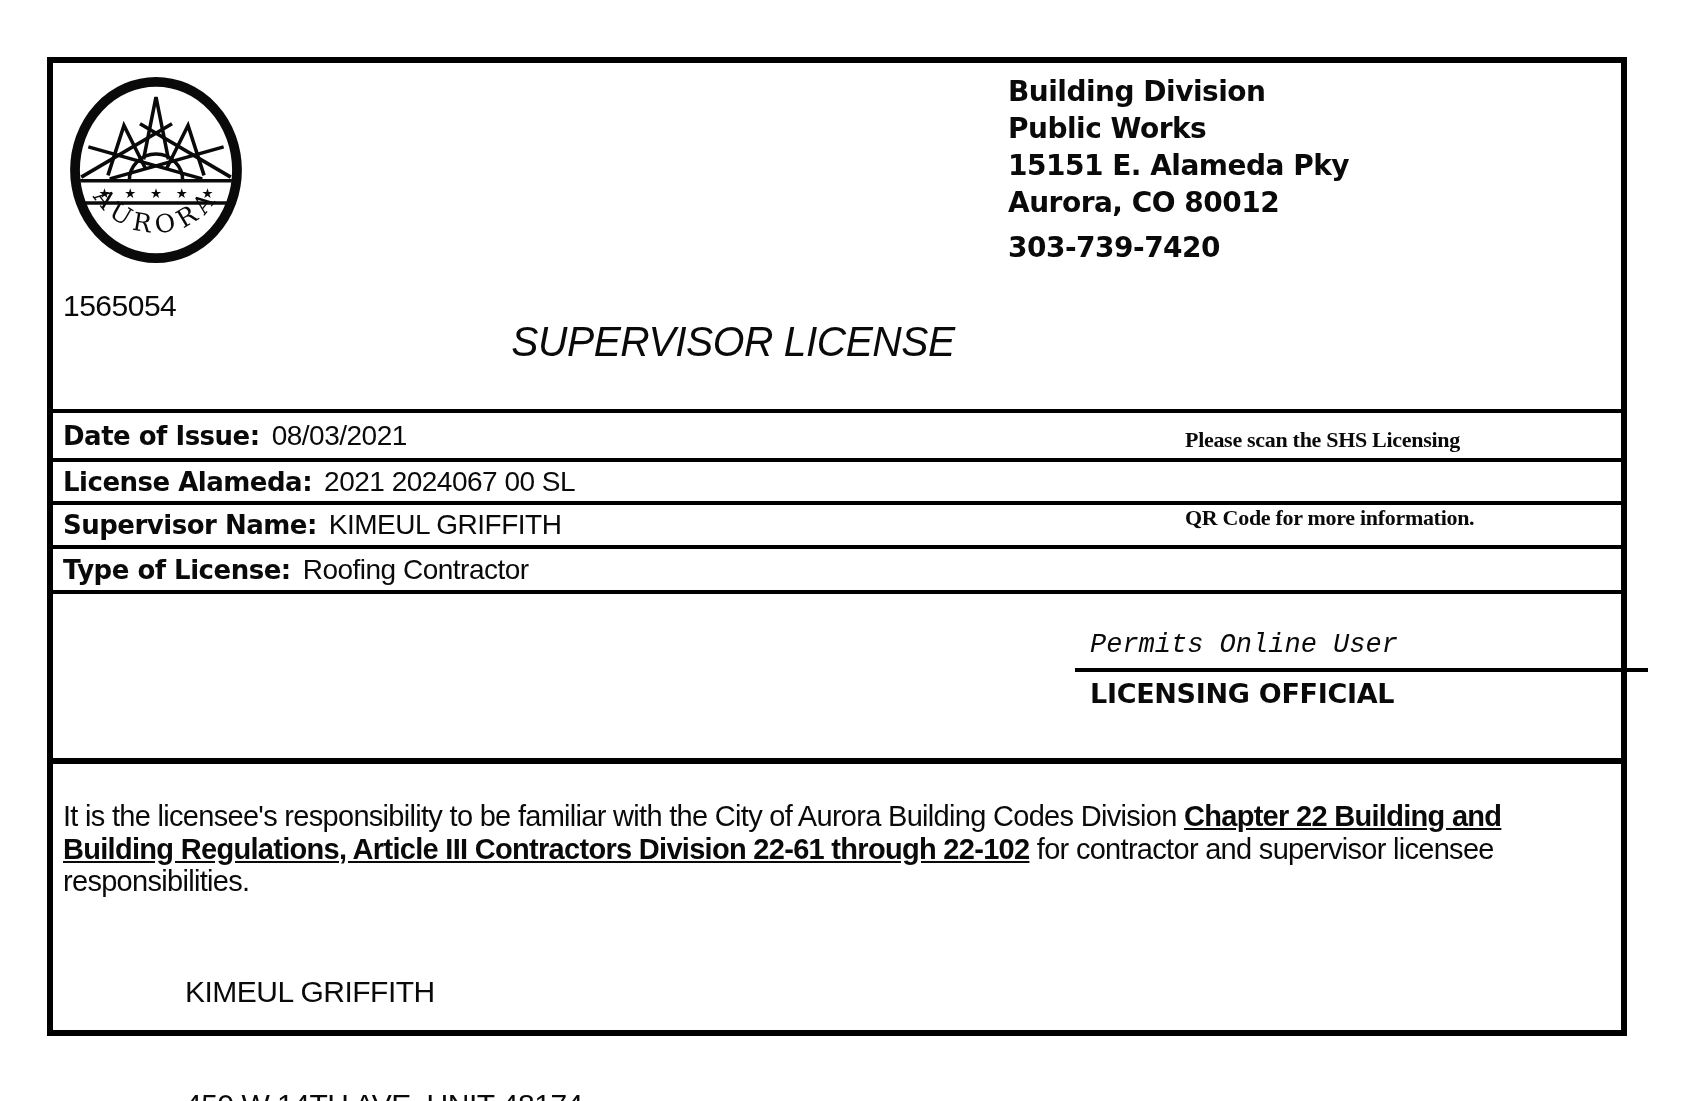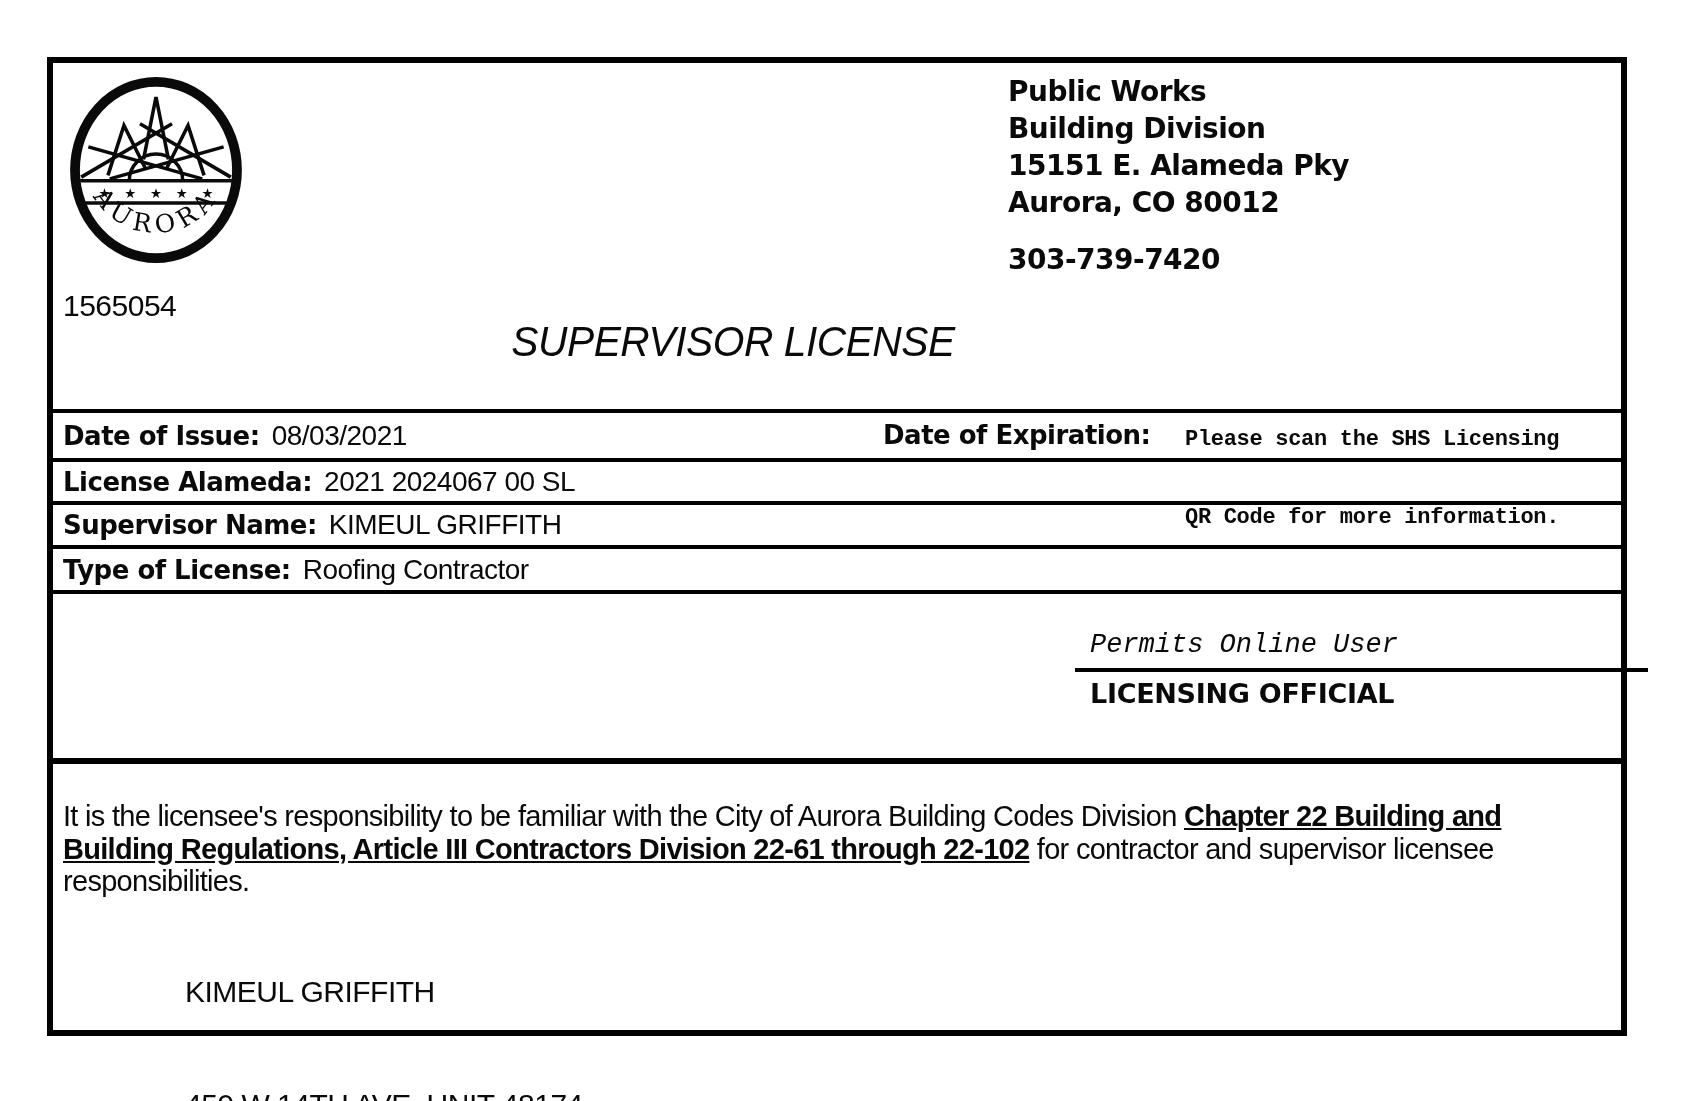--- a/index.html
+++ b/index.html
@@ -6,21 +6,21 @@
   .canvas{position:relative;width:1697px;height:1101px;background:#ffffff;overflow:hidden;
           font-family:"Liberation Sans",sans-serif;color:#0a0a0a;}
   .doc{position:absolute;left:47px;top:57px;width:1580px;height:979px;
        border:6px solid #000;box-sizing:border-box;background:#fff;}
   
   .seal{position:absolute;left:14px;top:10px;width:178px;height:194px;}
   
   .issuer{position:absolute;left:955px;top:10px;line-height:37px;
           font-family:"DejaVu Sans","Liberation Sans",sans-serif;
           font-weight:bold;font-size:28px;letter-spacing:-0.5px;}
-  .issuer .phone{margin-top:20px;}
+  .issuer .phone{margin-top:8px;}
   
   .license-id{position:absolute;left:10px;top:226px;font-size:30px;letter-spacing:-0.5px;}
   
   .doc-title{position:absolute;left:0;top:255px;width:1360px;text-align:center;
              font-style:italic;font-size:42px;letter-spacing:-0.5px;
              transform:scaleX(0.97);transform-origin:center;}
   
   .hline{position:absolute;left:0;width:100%;height:4px;background:#000;}
   .hline.t346{top:346px}.hline.t395{top:395px}.hline.t438{top:438px}
   .hline.t482{top:482px}.hline.t527{top:527px}
@@ -28,21 +28,21 @@
   
   .row{position:absolute;left:0;width:100%;white-space:nowrap;}
   .row1{top:350px;height:45px;line-height:45px;}
   .row2{top:399px;height:39px;line-height:39px;}
   .row3{top:442px;height:36px;line-height:40px;}
   .row4{top:486px;height:41px;line-height:41px;}
   .flabel{font-family:"DejaVu Sans","Liberation Sans",sans-serif;font-weight:bold;
           font-size:26px;letter-spacing:-0.5px;margin-left:10px;}
   .fvalue{font-size:28px;letter-spacing:-0.5px;margin-left:12px;}
   .exp-label{position:absolute;left:820px;top:0;}
-  .qr-note{position:absolute;left:1132px;font-family:Liberation Mono, monospace;
+  .qr-note{position:absolute;left:1132px;font-family:Liberation Serif, serif;
            font-weight:bold;font-size:22px;letter-spacing:-0.3px;line-height:30px;}
   .qr1{bottom:3px;}
   .qr2{top:3px;margin-top:38px;}
   
   .sig-name{position:absolute;left:1037px;top:567px;font-style:italic;font-size:27px;
             font-family:Liberation Mono, monospace;letter-spacing:0px;}
   .sig-line{position:absolute;left:1022px;top:605px;width:573px;height:4px;background:#000;}
   .sig-role{position:absolute;left:1037px;top:615px;font-size:27px;font-weight:bold;
             font-family:"DejaVu Sans","Liberation Sans",sans-serif;letter-spacing:-0.3px;}
   
@@ -85,41 +85,40 @@
           <text x="100" y="139">★</text>
         <text x="129" y="139">★</text>
           <text x="158" y="139">★</text>
       </g>
       <text font-family="DejaVu Serif, serif" font-size="28" letter-spacing="7" fill="#0a0a0a">
         <textPath href="#arcPath" startOffset="50%" text-anchor="middle">AURORA</textPath>
       </text>
     </svg>
 
     <div class="issuer">
+      <div>Building Division</div>
       <div>Public Works</div>
-      <div>Building Division</div>
       <div>15151 E. Alameda Pky</div>
       <div>Aurora, CO 80012</div>
       <div class="phone">303-739-7420</div>
     </div>
 
     <div class="license-id">1565054</div>
 
     <div class="doc-title">SUPERVISOR LICENSE</div>
 
     <div class="hline t346"></div>
     <div class="hline t395"></div>
     <div class="hline t438"></div>
     <div class="hline t482"></div>
     <div class="hline t527"></div>
     <div class="hline thick"></div>
 
     <div class="row row1">
       <span class="flabel">Date of Issue:</span><span class="fvalue">08/03/2021</span>
-      <span class="flabel exp-label">Date of Expiration:</span>
       <span class="qr-note qr1">Please scan the SHS Licensing</span>
     </div>
 
     <div class="row row2">
       <span class="flabel">License Alameda:</span><span class="fvalue">2021 2024067 00 SL</span>
       <span class="qr-note qr2">QR Code for more information.</span>
     </div>
 
     <div class="row row3">
       <span class="flabel">Supervisor Name:</span><span class="fvalue">KIMEUL GRIFFITH</span>

